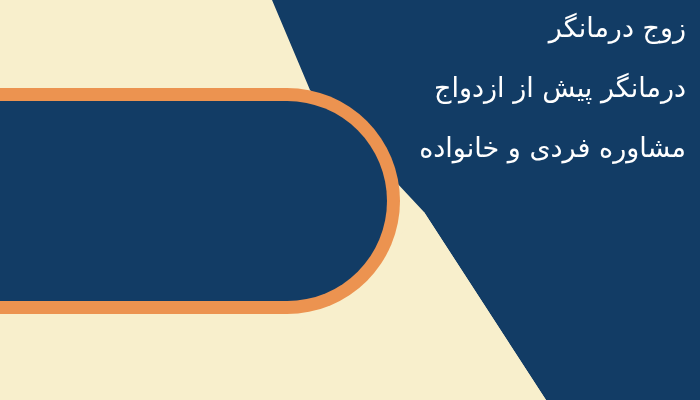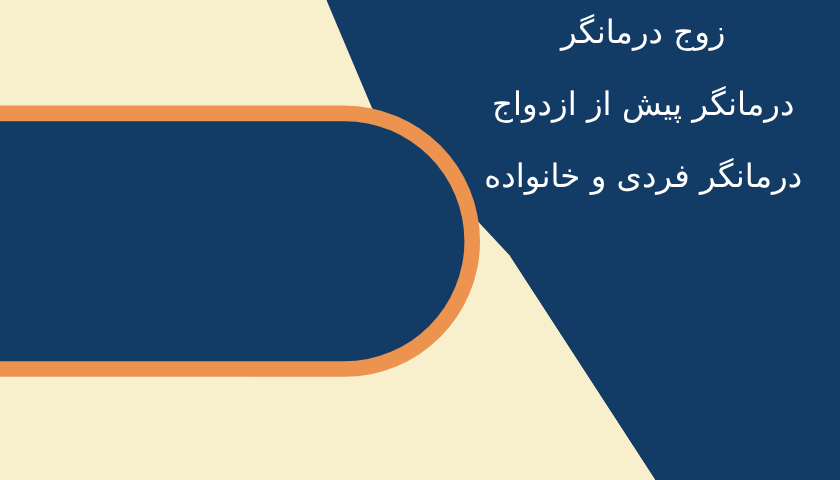--- a/index.html
+++ b/index.html
@@ -92,21 +92,20 @@
   .services {
     position: absolute;
     right: 14px;
     top: 6px;
     width: 300px;
     direction: rtl;
     text-align: right;
     display: flex;
     flex-direction: column;
     gap: 16px;
-    align-items: center;
   }
   .service-line {
     color: #ffffff;
     font-family: "DejaVu Sans", sans-serif;
     font-size: 27px;
     line-height: 44px;
     white-space: nowrap;
     letter-spacing: -0.5px;
   }
 </style>
@@ -119,16 +118,16 @@
   <div class="bg-cream-wedge"></div>
 
   <div class="pill-outer">
     <div class="pill-inner"></div>
   </div>
 
 
   <div class="services">
     <div class="service-line">زوج درمانگر</div>
     <div class="service-line">درمانگر پیش از ازدواج</div>
-    <div class="service-line">درمانگر فردی و خانواده</div>
+    <div class="service-line">مشاوره فردی و خانواده</div>
   </div>
 
 </div>
 
 </body></html>

